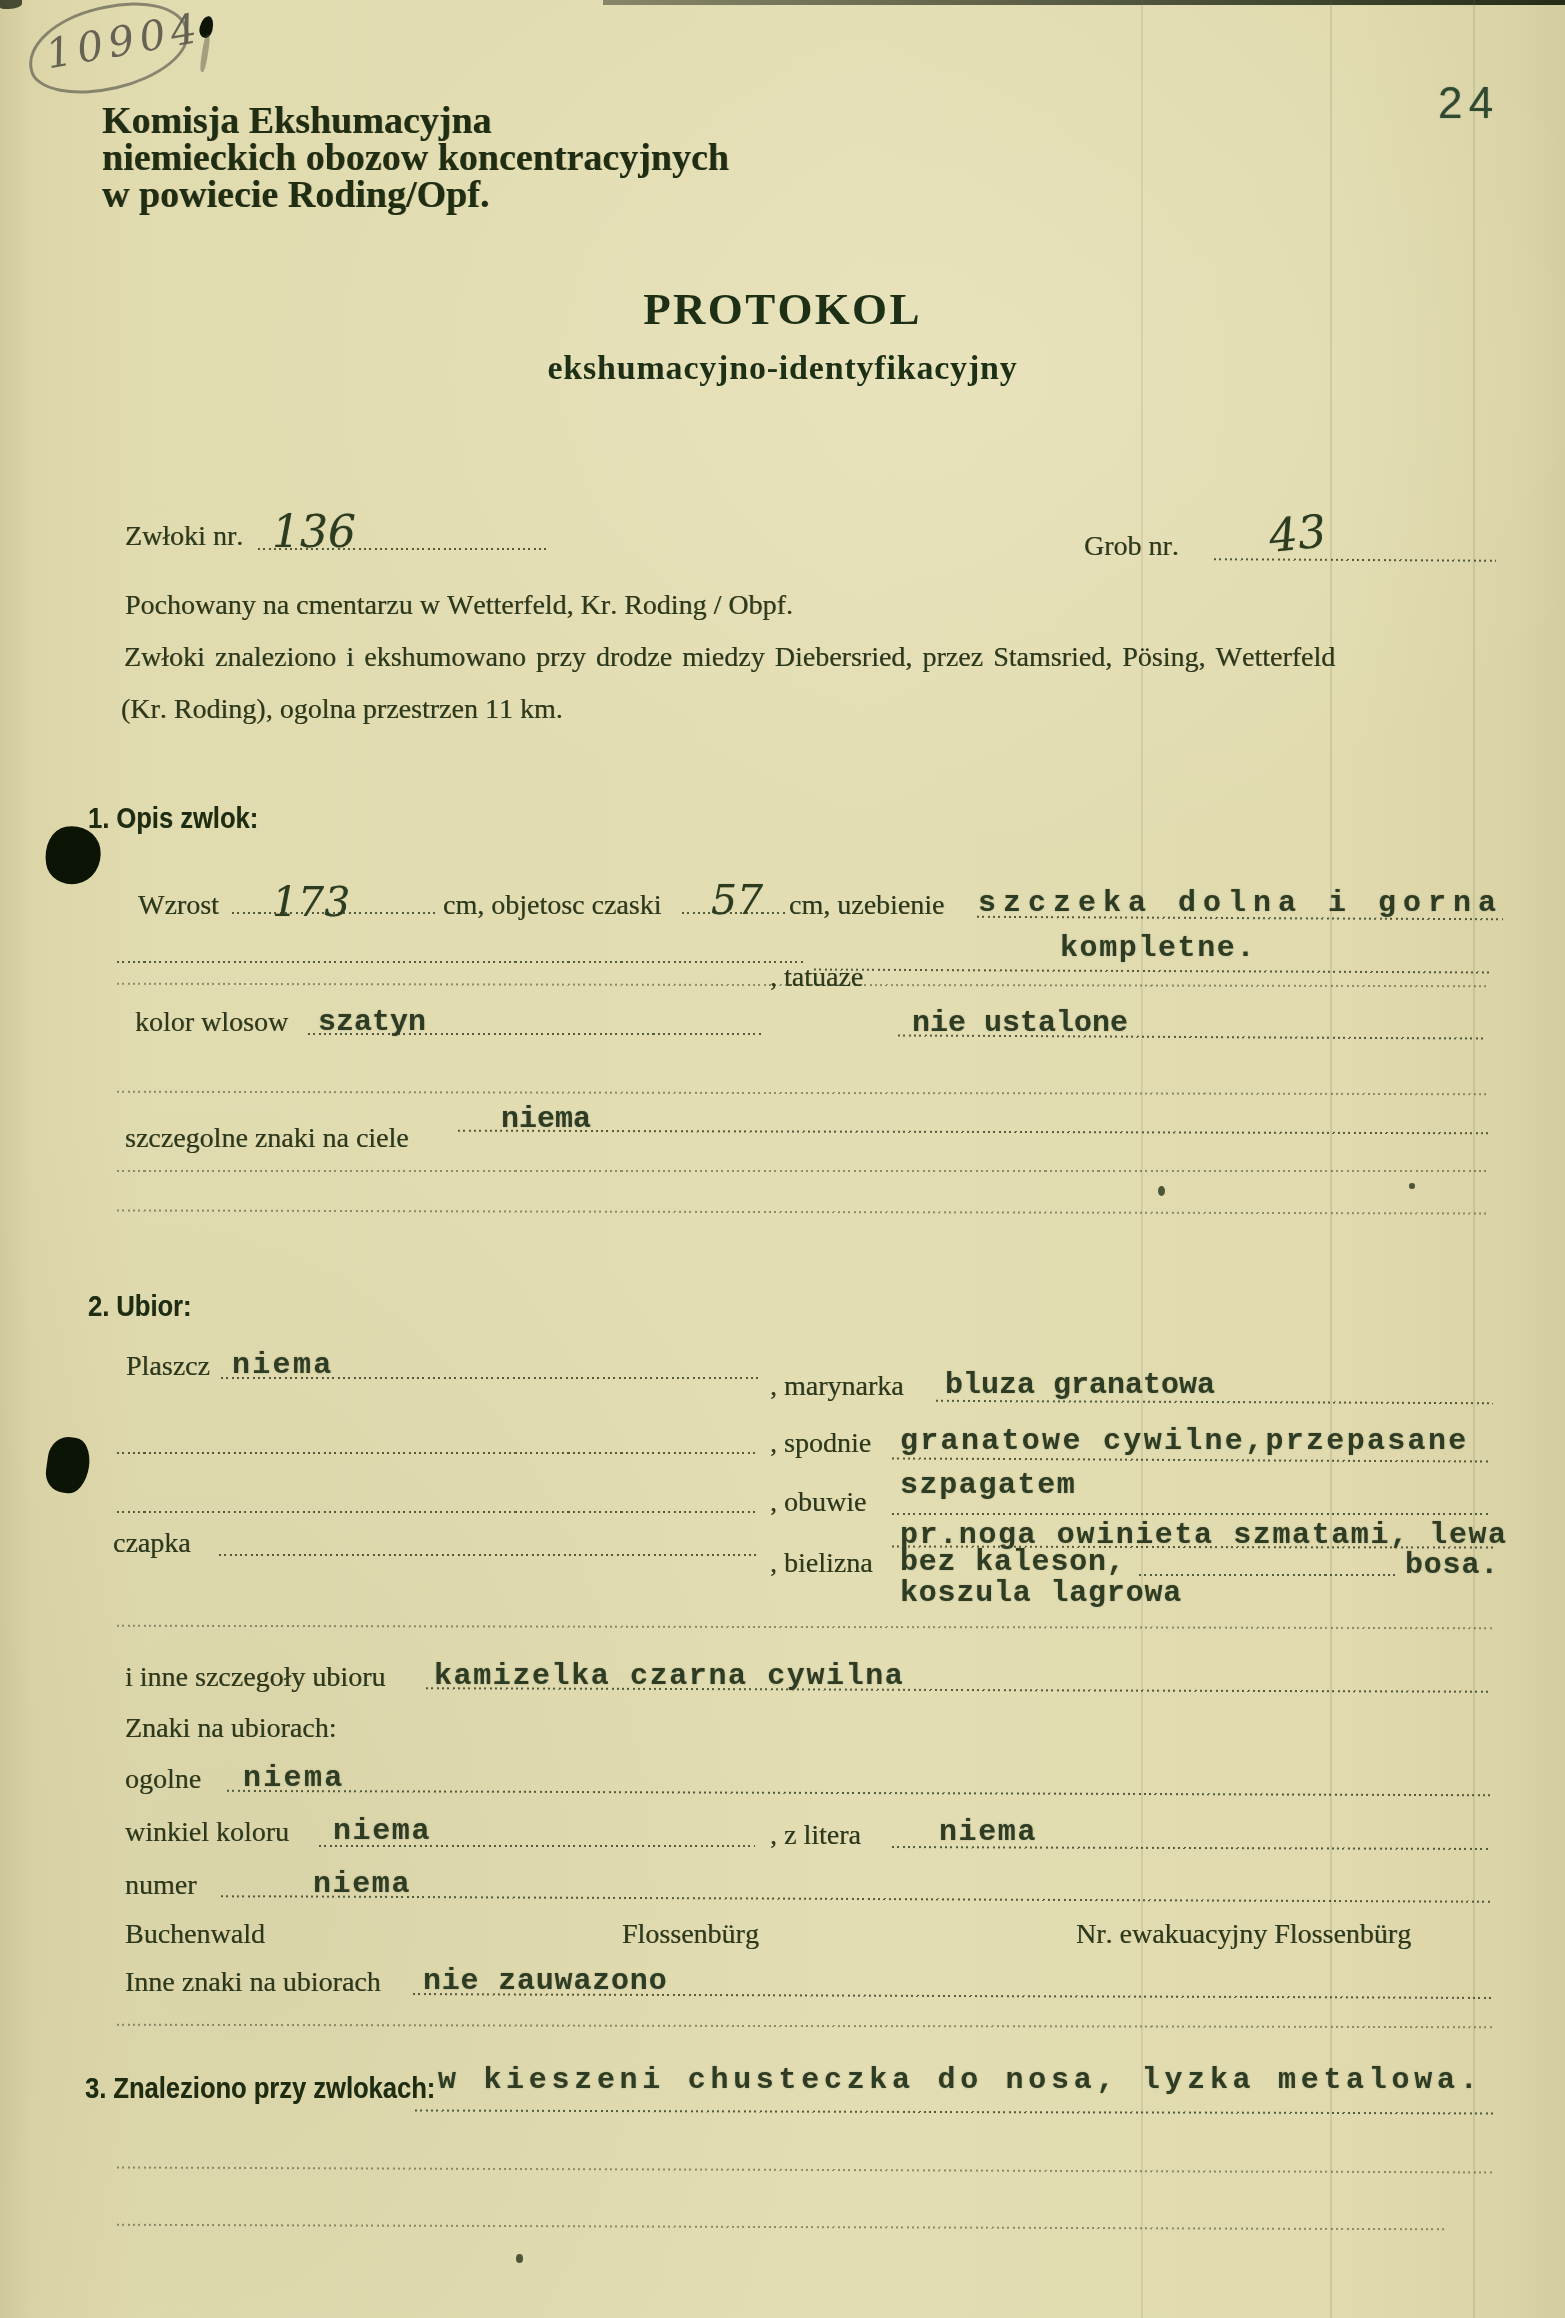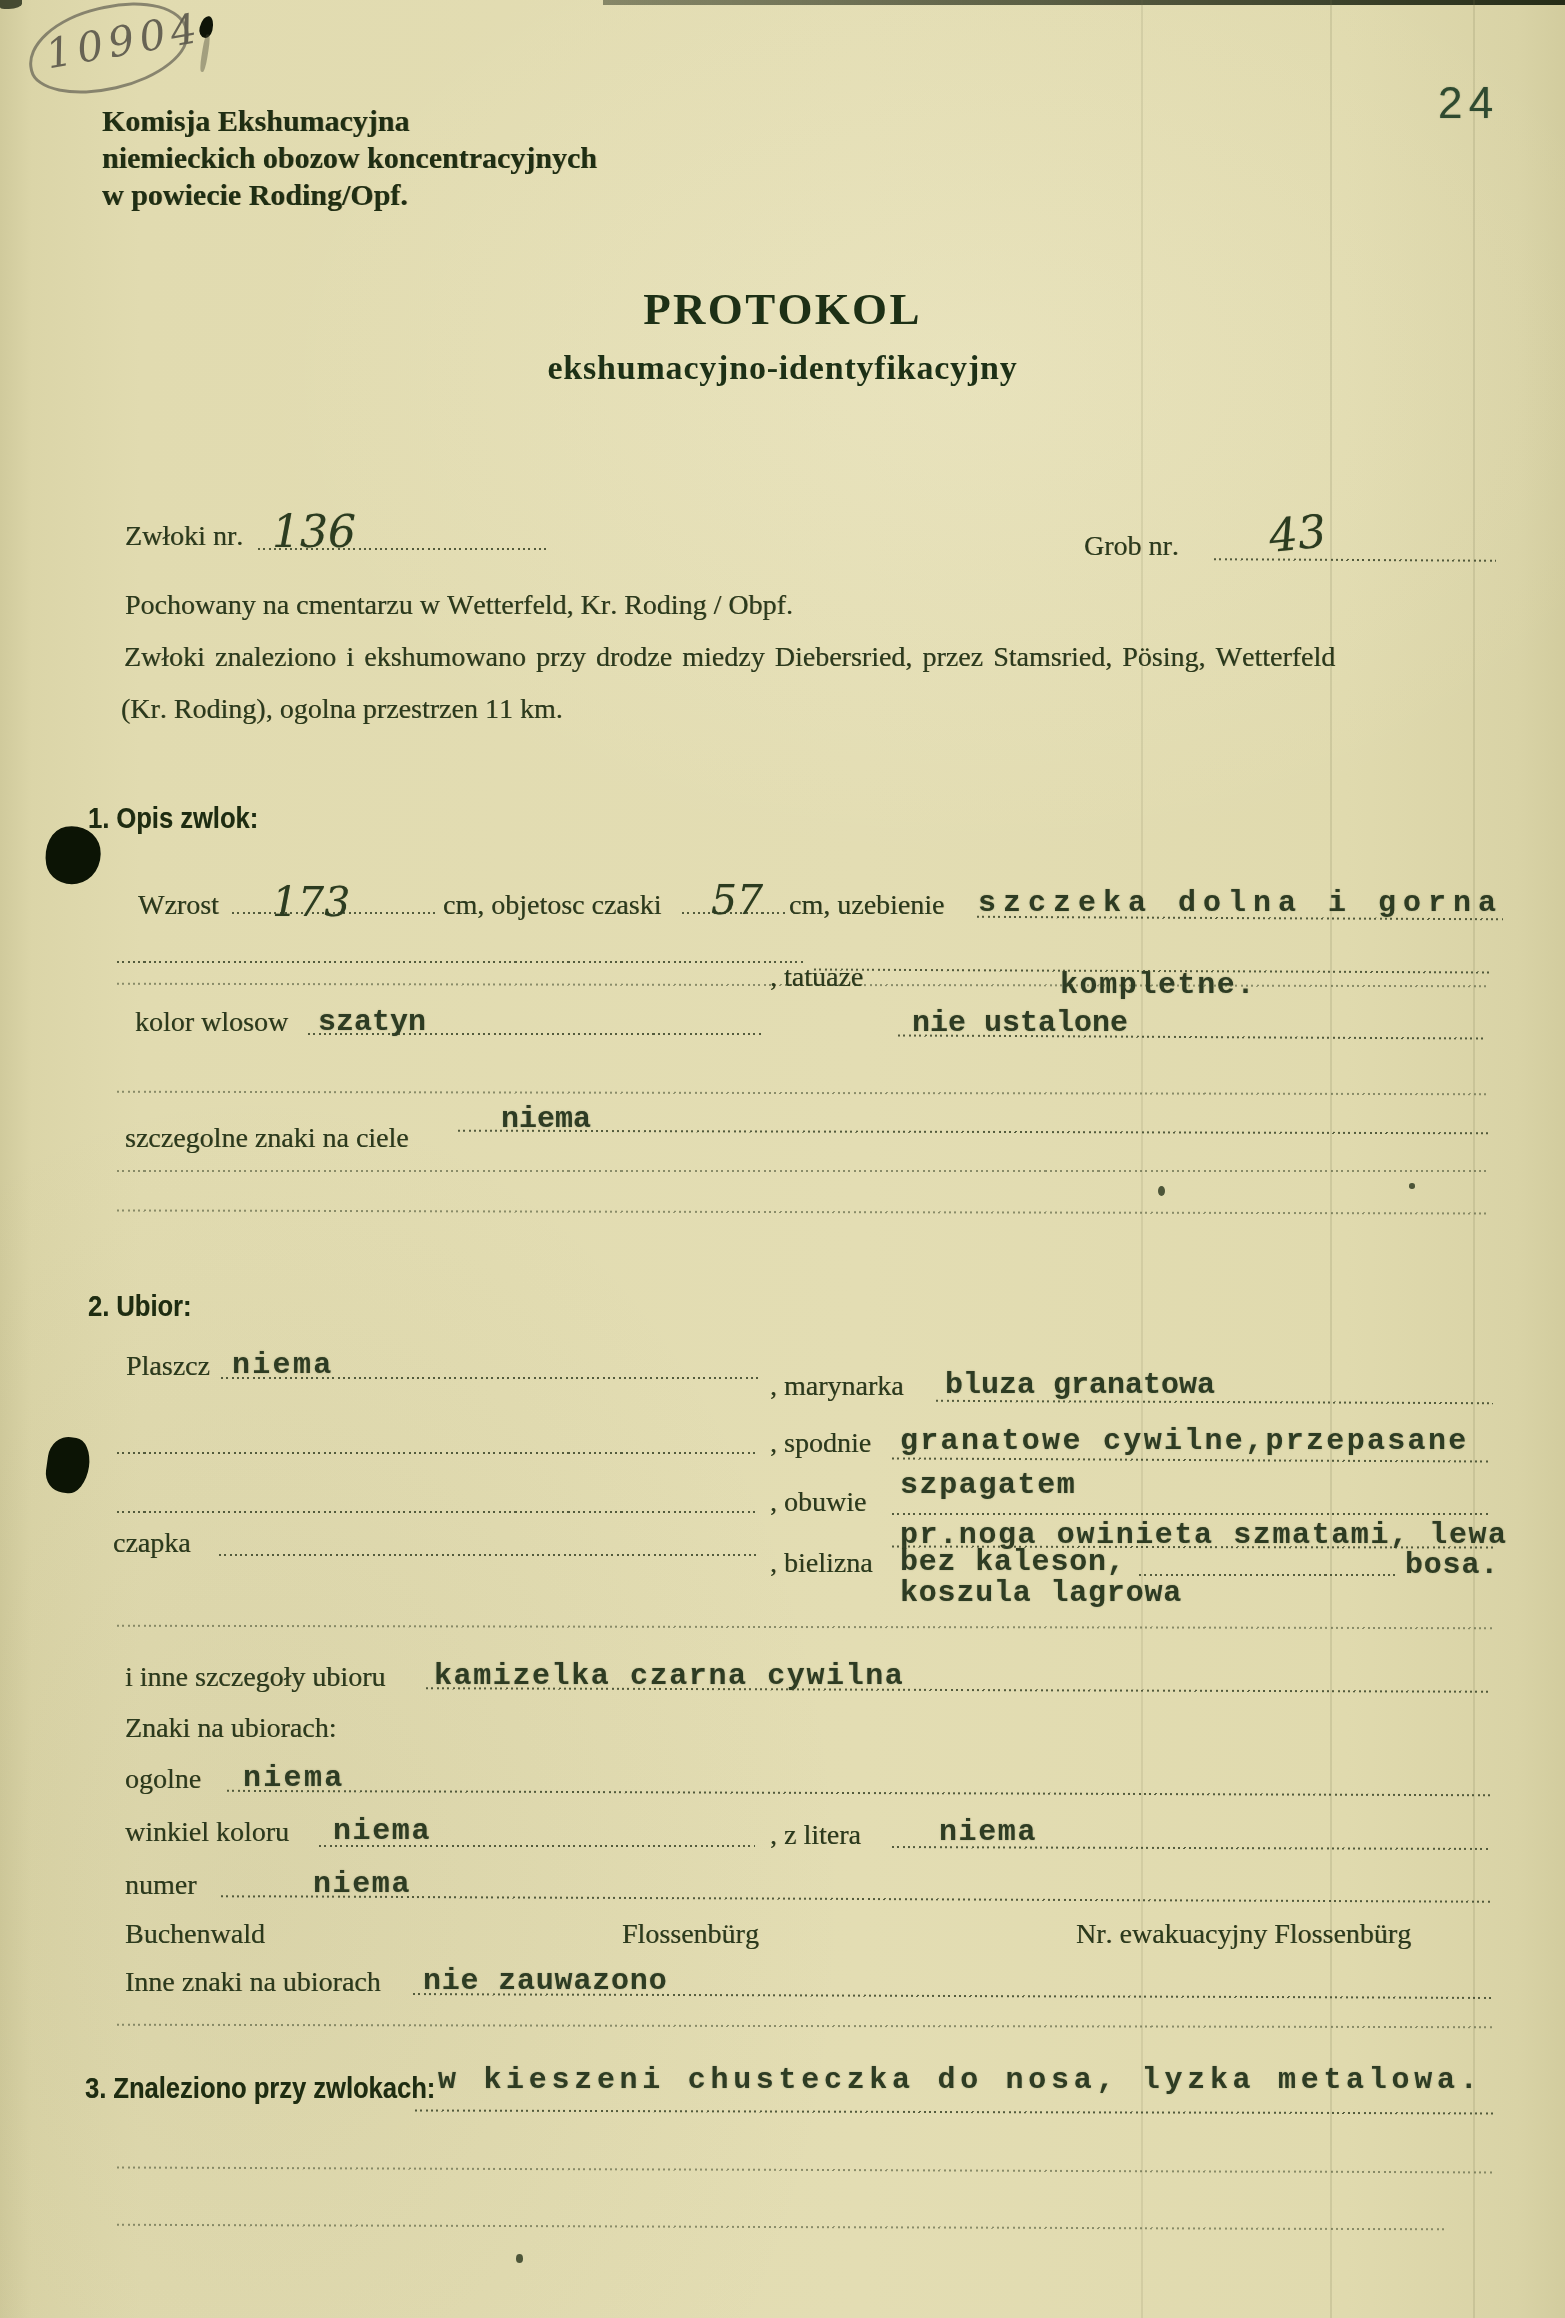--- a/index.html
+++ b/index.html
@@ -14,21 +14,21 @@
   .hd{position:absolute;font-family:"Liberation Sans",sans-serif;font-weight:700;font-size:29px;color:#1e2c11;
       white-space:nowrap;transform:scaleX(.88);transform-origin:0 0;text-shadow:0.3px 0 0 rgba(30,44,17,.5);}
   .tw{position:absolute;font-family:"Liberation Mono",monospace;font-weight:700;font-size:30px;color:#2e3c23;
       white-space:nowrap;text-shadow:0 0 1.6px rgba(46,60,35,.35);}
   .hw{position:absolute;font-family:"DejaVu Serif",serif;font-style:italic;color:#2c3c20;white-space:nowrap;
       text-shadow:0 0 0.8px rgba(44,60,32,.4);}
   .dt{position:absolute;height:2.3px;
       background:repeating-linear-gradient(90deg,rgba(58,68,40,.85) 0 2px,rgba(58,68,40,0) 2px 5.3px);}
   .dt.lt{opacity:.62;}
   .org{position:absolute;left:102px;top:102px;font-family:"Liberation Serif",serif;font-weight:700;
-      font-size:30px;line-height:37px;color:#1f2e13;text-shadow:0.4px 0 0 rgba(31,46,19,.5),1.2px 0.4px 0 rgba(140,50,40,.10);}
+      font-size:38px;line-height:37px;color:#1f2e13;text-shadow:0.4px 0 0 rgba(31,46,19,.5),1.2px 0.4px 0 rgba(140,50,40,.10);}
   .ttl{position:absolute;left:0;width:1565px;text-align:center;font-family:"Liberation Serif",serif;
       font-weight:700;color:#1d3016;}
   .blob{position:absolute;background:#0c1405;}
   .crease{position:absolute;top:0;bottom:0;width:1.6px;background:rgba(115,115,78,.17);}
   .speck{position:absolute;background:rgba(40,52,28,.8);border-radius:50%;}
 </style>
 </head>
 <body>
 
 <div class="pg">
@@ -74,21 +74,21 @@
   <div class="dt" style="left:232px;top:912px;width:205px;"></div>
   <span class="hw" style="left:272px;top:878px;font-size:41px;">173</span>
   <span class="lb" style="left:443px;top:889px;">cm, objetosc czaski</span>
   <div class="dt" style="left:682px;top:912px;width:103px;"></div>
   <span class="hw" style="left:711px;top:876px;font-size:41px;">57</span>
   <span class="lb" style="left:789px;top:889px;">cm, uzebienie</span>
   <span class="tw" style="left:978px;top:886px;letter-spacing:7px;">szczeka dolna i gorna</span>
   <div class="dt" style="left:977px;top:917px;width:526px;transform:rotate(.25deg);"></div>
 
   <div class="dt" style="left:117px;top:961px;width:689px;"></div>
-  <span class="tw" style="left:1060px;top:968px;letter-spacing:1.6px;">kompletne.</span>
+  <span class="tw" style="left:1060px;top:931px;letter-spacing:1.6px;">kompletne.</span>
   <div class="dt" style="left:814px;top:970px;width:675px;transform:rotate(.25deg);"></div>
   <div class="dt lt" style="left:117px;top:984px;width:1373px;transform:rotate(.1deg);"></div>
 
   <span class="lb" style="left:135px;top:1006px;">kolor wlosow</span>
   <span class="tw" style="left:318px;top:1005px;">szatyn</span>
   <div class="dt" style="left:308px;top:1033px;width:455px;"></div>
   <span class="lb" style="left:770px;top:961px;text-align:center;">, tatuaze</span>
   <span class="tw" style="left:912px;top:1006px;text-align:right;">nie ustalone</span>
   <div class="dt" style="left:898px;top:1036px;width:587px;transform:rotate(.3deg);"></div>
 

